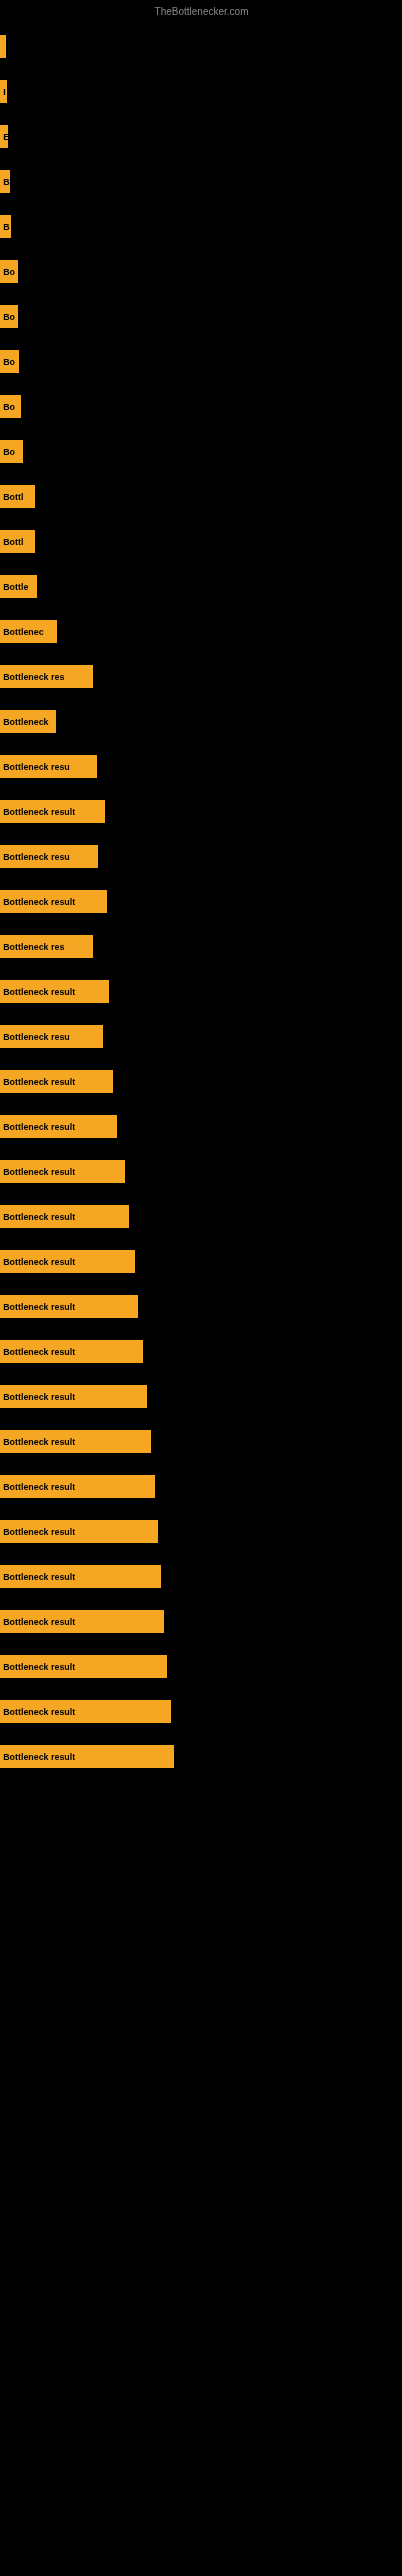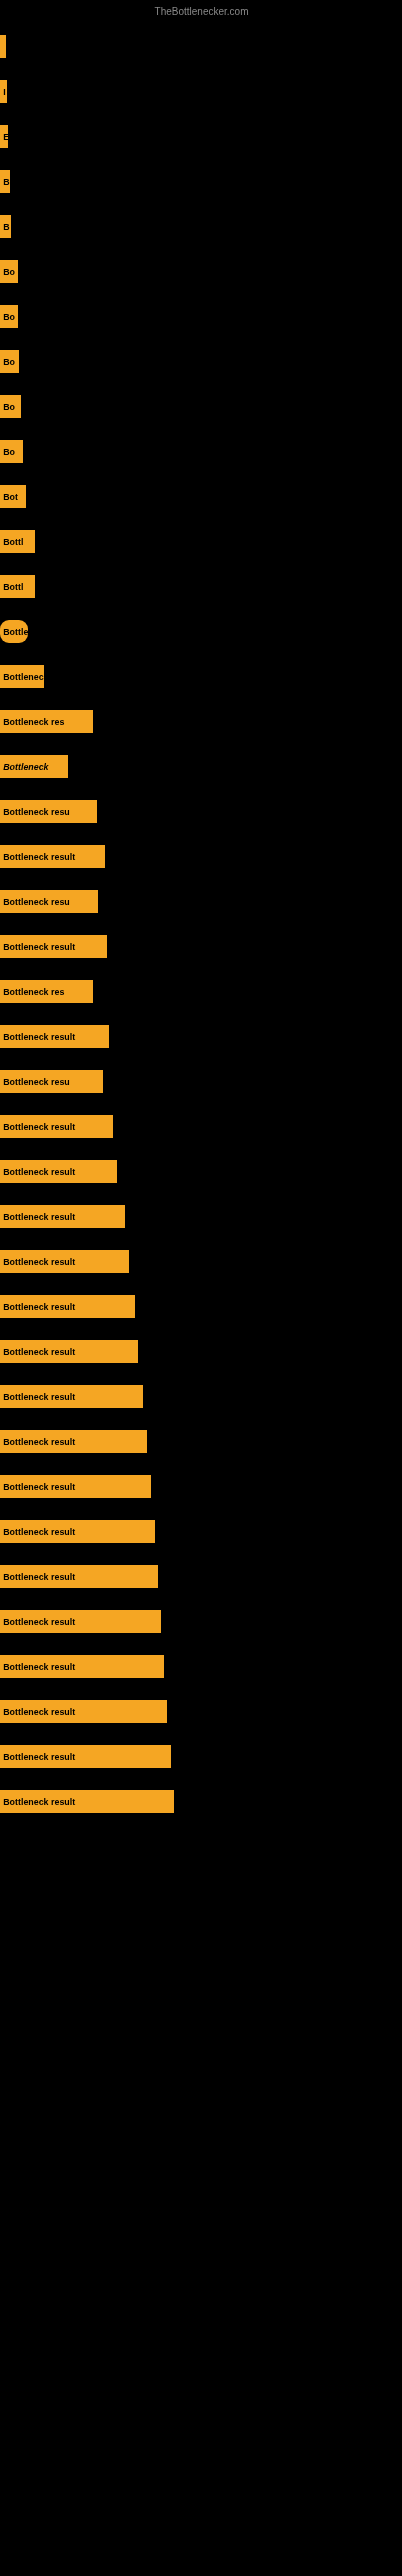--- a/index.html
+++ b/index.html
@@ -107,51 +107,46 @@
       <div class="bar" style="width: 21px;">
         <span class="bar-label">Bo</span>
       </div>
     </div>
     <div class="bar-row">
       <div class="bar" style="width: 22.5px;">
         <span class="bar-label">Bo</span>
       </div>
     </div>
     <div class="bar-row">
-      <div class="bar" style="width: 26px;">
-        <span class="bar-label">Bot</span>
-      </div>
-    </div>
-    <div class="bar-row">
       <div class="bar" style="width: 35px;">
         <span class="bar-label">Bottl</span>
       </div>
     </div>
     <div class="bar-row">
       <div class="bar" style="width: 35px;">
         <span class="bar-label">Bottl</span>
       </div>
     </div>
     <div class="bar-row">
-      <div class="bar" style="width: 28px; border-radius: 9px;">
+      <div class="bar" style="width: 37px;">
         <span class="bar-label">Bottle</span>
       </div>
     </div>
     <div class="bar-row">
-      <div class="bar" style="width: 44px;">
+      <div class="bar" style="width: 57px;">
         <span class="bar-label">Bottlenec</span>
       </div>
     </div>
     <div class="bar-row">
       <div class="bar" style="width: 93px;">
         <span class="bar-label">Bottleneck res</span>
       </div>
     </div>
     <div class="bar-row">
-      <div class="bar" style="width: 68px; font-style: italic;">
+      <div class="bar" style="width: 56px;">
         <span class="bar-label">Bottleneck</span>
       </div>
     </div>
     <div class="bar-row">
       <div class="bar" style="width: 97px;">
         <span class="bar-label">Bottleneck resu</span>
       </div>
     </div>
     <div class="bar-row">
       <div class="bar" style="width: 105px;">

